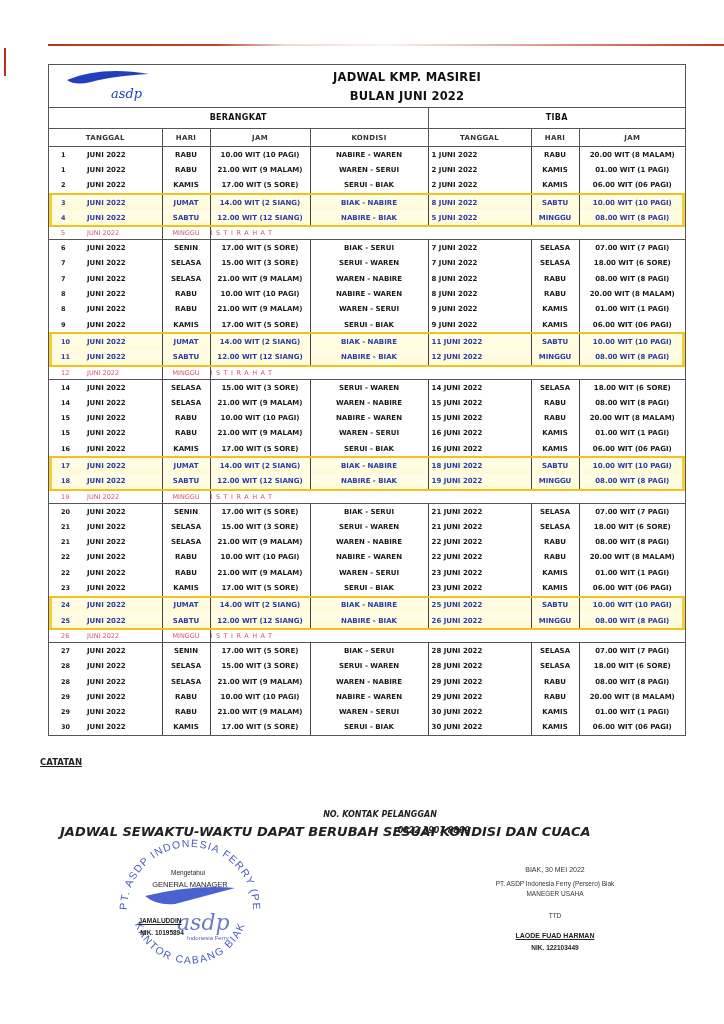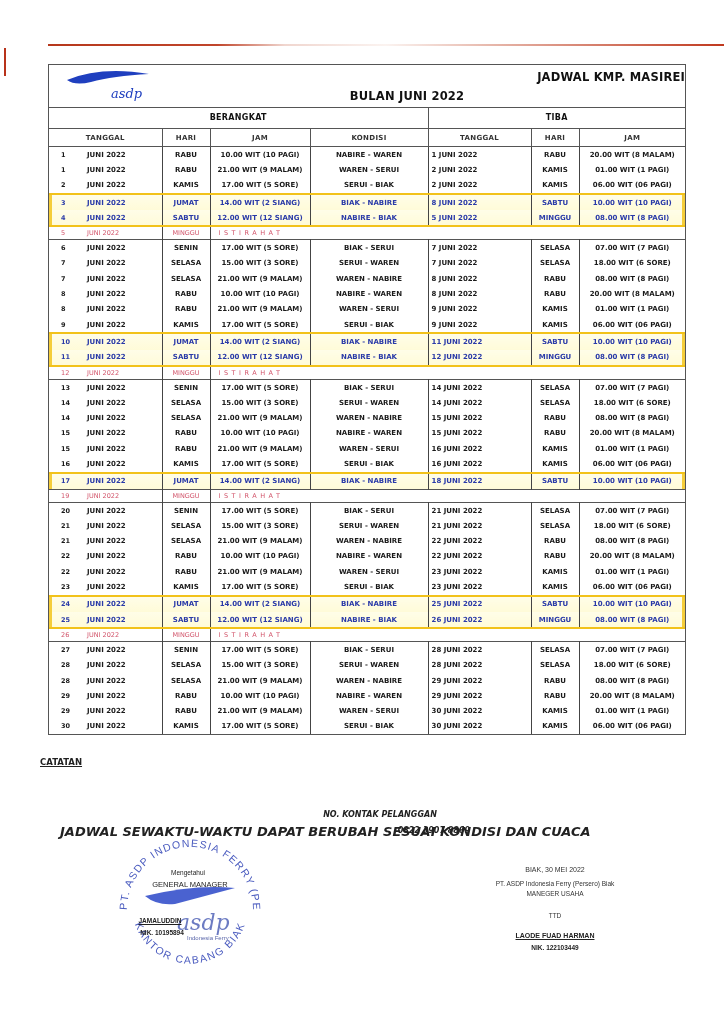--- a/index.html
+++ b/index.html
@@ -9,39 +9,39 @@
   }
   .red-rule-top { position: absolute; left: 48px; top: 44px; width: 676px; height: 2px;
     background: linear-gradient(90deg, #b6381c 0%, #c0452b 25%, #f0d6cf 35%, #fbf3f0 50%, #e7b9ad 65%, #c0391e 100%); }
   .red-rule-left { position: absolute; left: 4px; top: 48px; width: 2px; height: 28px; background: #b8321a; }
 
   .sheet { position: absolute; left: 48px; top: 64px; width: 636px; border: 1px solid #555; }
   .head { position: relative; height: 42px; border-bottom: 1px solid #555; }
   .logo { position: absolute; left: 12px; top: 3px; width: 110px; height: 36px; }
   .title1, .title2 { position: absolute; left: 0; right: 0; text-align: center; font-weight: bold;
     font-family: "DejaVu Sans", sans-serif; font-size: 11.5px; letter-spacing: 0.2px; color: #111; }
-  .title1 { top: 5px; left: 80px; text-align: right; }
+  .title1 { top: 5px; left: 80px; }
   .title2 { top: 24px; left: 80px; }
 
   table { border-collapse: collapse; width: 100%; table-layout: fixed; }
   td, th { font-size: 7px; font-weight: bold; padding: 0 3px; height: 15.3px; line-height: 14px;
     white-space: nowrap; overflow: hidden; }
   th { font-weight: bold; font-size: 7px; letter-spacing: 0.3px; color: #333; }
   .grp th { font-weight: bold; font-size: 8px; color: #111; height: 20px; border-bottom: 1px solid #555; margin-top: 12px; }
   .colhead th { height: 17px; border-bottom: 1px solid #555; border-right: 1px solid #555; }
   .colhead th:last-child { border-right: none; }
   .grp th.dep { border-right: 1px solid #555; }
 
   td.vb { border-right: 1px solid #444; }
   td.c { text-align: center; }
   td.l { text-align: left; }
   .num { padding-left: 12px; font-size: 6.5px; }
 
   tr.rest td { color: #d2546a; font-weight: normal; height: 12px; line-height: 12px; font-size: 6.5px; }
-  tr.rest td.istirahat { letter-spacing: 3.5px; padding-left: 8px; }
+  tr.rest td.istirahat { letter-spacing: 3.5px; padding-left: 0; }
   tr.rest { border-top: 1px solid #555; border-bottom: 1px solid #555; }
   tr.blue td { color: #2a3aa8; }
   tr.hl td { background: linear-gradient(180deg, #fffde8, #fffbd8); }
   tr.hl-top td { border-top: 2.5px solid #f2c21a; }
   tr.hl-bot td { border-bottom: 2.5px solid #f2c21a; }
   tr.hl td:first-child { box-shadow: inset 3px 0 0 #f5cd3a; }
   tr.hl td:last-child { box-shadow: inset -3px 0 0 #f5cd3a; }
   tr.grp-start td { border-top: 1px solid #555; }
 
   .catatan { position: absolute; left: 40px; top: 757px; font-size: 8.5px; font-weight: bold;
@@ -246,30 +246,20 @@
           <td class="l vb">12 JUNI 2022</td>
           <td class="c vb">MINGGU</td>
           <td class="c">08.00 WIT (8 PAGI)</td>
         </tr>
         <tr class="rest">
           <td class="l num">12</td>
           <td class="l vb">JUNI 2022</td>
           <td class="c vb">MINGGU</td>
           <td class="l istirahat" colspan="5">ISTIRAHAT</td>
         </tr>
-        <tr class="grp-start">
-          <td class="l num">13</td>
-          <td class="l vb">JUNI 2022</td>
-          <td class="c vb">SENIN</td>
-          <td class="c vb">17.00 WIT (5 SORE)</td>
-          <td class="c vb">BIAK - SERUI</td>
-          <td class="l vb">14 JUNI 2022</td>
-          <td class="c vb">SELASA</td>
-          <td class="c">07.00 WIT (7 PAGI)</td>
-        </tr>
         <tr>
           <td class="l num">14</td>
           <td class="l vb">JUNI 2022</td>
           <td class="c vb">SELASA</td>
           <td class="c vb">15.00 WIT (3 SORE)</td>
           <td class="c vb">SERUI - WAREN</td>
           <td class="l vb">14 JUNI 2022</td>
           <td class="c vb">SELASA</td>
           <td class="c">18.00 WIT (6 SORE)</td>
         </tr>
@@ -315,20 +305,30 @@
         </tr>
         <tr class="hl hl-top blue">
           <td class="l num">17</td>
           <td class="l vb">JUNI 2022</td>
           <td class="c vb">JUMAT</td>
           <td class="c vb">14.00 WIT (2 SIANG)</td>
           <td class="c vb">BIAK - NABIRE</td>
           <td class="l vb">18 JUNI 2022</td>
           <td class="c vb">SABTU</td>
           <td class="c">10.00 WIT (10 PAGI)</td>
+        </tr>
+        <tr class="hl hl-bot blue">
+          <td class="l num">18</td>
+          <td class="l vb">JUNI 2022</td>
+          <td class="c vb">SABTU</td>
+          <td class="c vb">12.00 WIT (12 SIANG)</td>
+          <td class="c vb">NABIRE - BIAK</td>
+          <td class="l vb">19 JUNI 2022</td>
+          <td class="c vb">MINGGU</td>
+          <td class="c">08.00 WIT (8 PAGI)</td>
         </tr>
         <tr class="rest">
           <td class="l num">19</td>
           <td class="l vb">JUNI 2022</td>
           <td class="c vb">MINGGU</td>
           <td class="l istirahat" colspan="5">ISTIRAHAT</td>
         </tr>
         <tr class="grp-start">
           <td class="l num">20</td>
           <td class="l vb">JUNI 2022</td>

